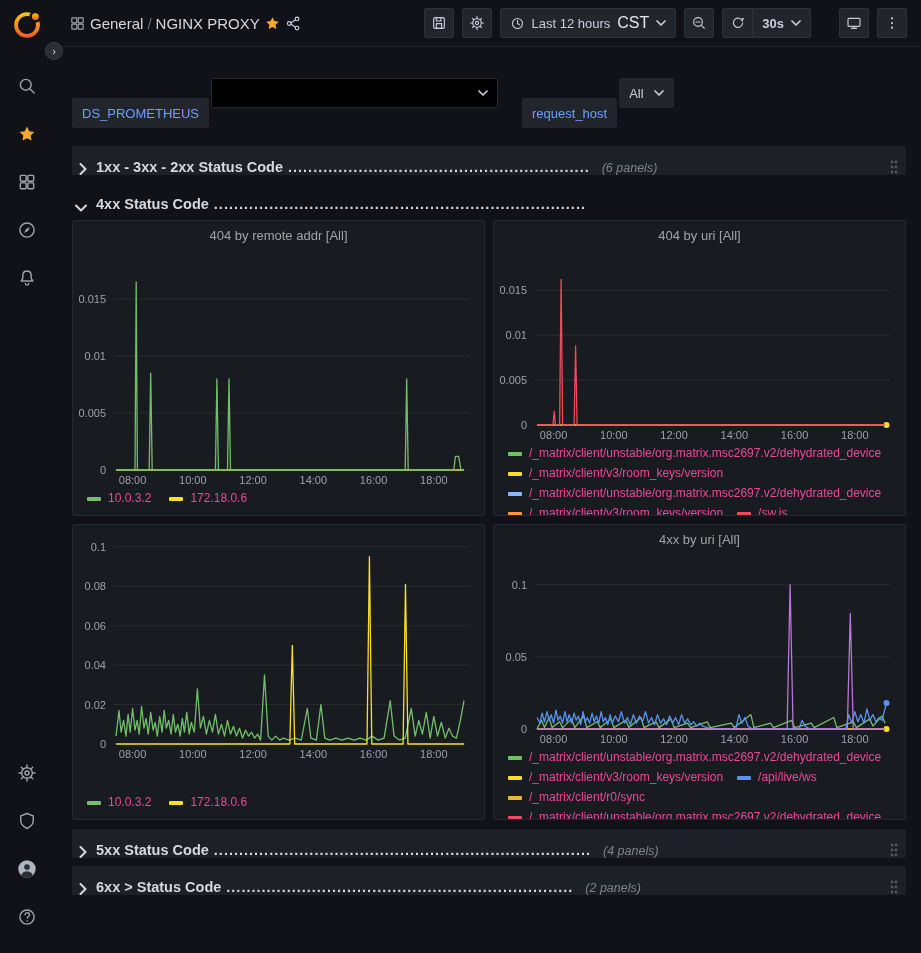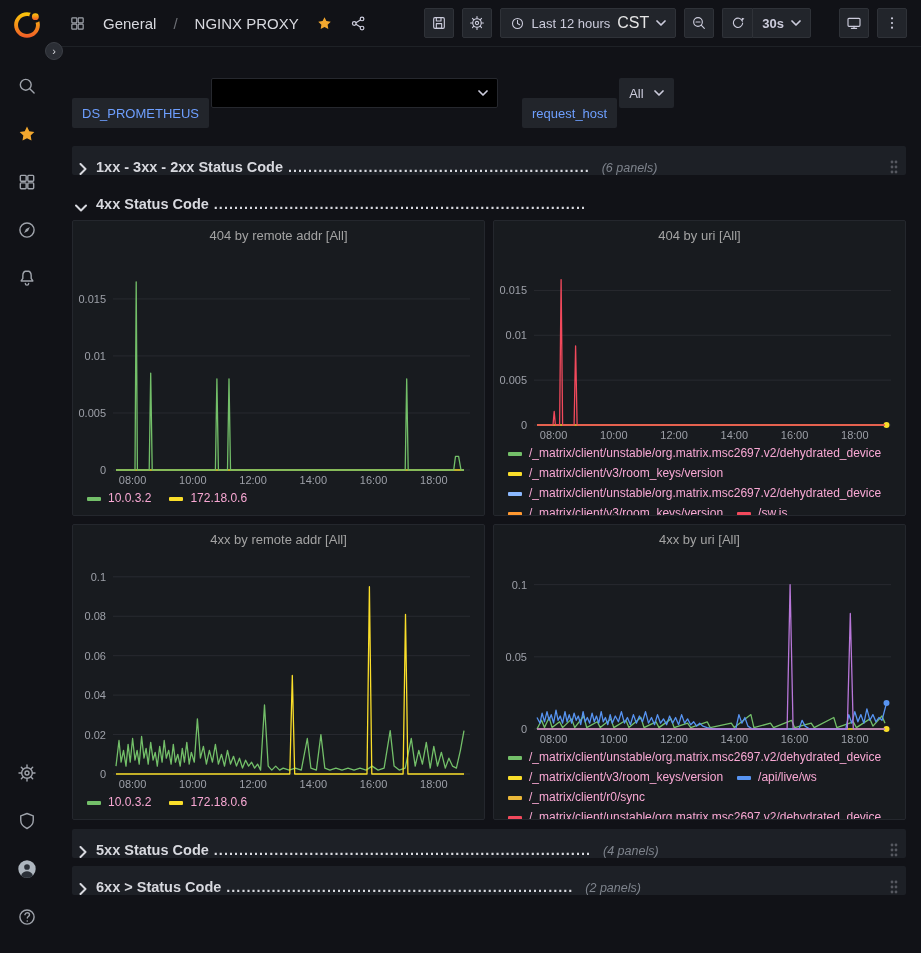--- a/index.html
+++ b/index.html
@@ -13,21 +13,21 @@
   .side-spacer{flex:1;}
   .icon svg{display:block;}
   .sicon{stroke:#9fa3ab;fill:none;stroke-width:1.7;stroke-linecap:round;stroke-linejoin:round;}
   .expand-pill{position:absolute;left:45px;top:42px;width:18px;height:18px;border-radius:50%;background:#2b2e35;border:1px solid #3c3f46;color:#d8d9df;font-size:11px;line-height:16px;text-align:center;z-index:20;cursor:pointer;padding:0;}
 
   
   .main{flex:1;min-width:0;display:flex;flex-direction:column;}
 
   
   .navbar{height:46px;flex:none;display:flex;align-items:center;padding:0 14px 0 16px;border-bottom:1px solid #1e2126;}
-  .nav-left{display:flex;align-items:center;gap:17px;}
+  .nav-left{display:flex;align-items:center;gap:4px;}
   .crumb{font-size:15px;color:#d8d9df;text-decoration:none;cursor:pointer;white-space:nowrap;}
   .crumb-sep{color:#6e7076;font-size:15px;}
   .nav-right{margin-left:auto;display:flex;align-items:center;gap:8px;}
   .tbtn{display:inline-flex;align-items:center;gap:7px;height:30px;padding:12px 9px;background:#22252b;border:1px solid #2f3238;border-radius:2px;color:#ccccdc;font-size:13px;cursor:pointer;white-space:nowrap;}
   .icon-btn{width:30px;padding:0;justify-content:center;}
   .tz{color:#e5e5e5;font-size:16px;}
   .btn-group{display:flex;}
   .grp-l{border-radius:2px 0 0 2px;border-right:none;}
   .grp-r{border-radius:0 2px 2px 0;font-weight:bold;}
   .kiosk{margin-left:20px;}
@@ -51,21 +51,21 @@
   .row-spacer{flex:1;}
   .row-drag{flex:none;display:flex;align-items:center;cursor:grab;}
 
   .panel-grid{display:grid;grid-template-columns:1fr 1fr;gap:8px;margin-bottom:9px;}
   .panel{height:296px;background:#181b1f;border:1px solid #24272d;border-radius:2px;display:flex;flex-direction:column;box-sizing:border-box;overflow:hidden;}
   .panel h2{margin:0;height:30px;line-height:30px;flex:none;font-size:13px;font-weight:500;color:#a3a3a3;text-align:center;cursor:pointer;}
   .chart{flex:1;min-height:0;}
   .chart svg text.tick{font-family:"Liberation Sans",sans-serif;font-size:11px;fill:#9da0a8;}
   .legend{flex:none;display:flex;flex-wrap:wrap;align-content:flex-start;column-gap:18px;row-gap:3px;padding:2px 10px 8px 14px;overflow:hidden;}
   .legend.multi{max-height:70px;column-gap:14px;padding-bottom:0;}
-  .legend-item{display:inline-flex;align-items:center;font-size:12px;color:#f9a8d4;white-space:nowrap;cursor:pointer;line-height:17px;}
+  .legend-item{display:inline-flex;align-items:center;font-size:12px;color:#ec4899;white-space:nowrap;cursor:pointer;line-height:17px;}
   .legend-marker{width:14px;height:4px;border-radius:1px;margin-right:7px;flex:none;}
 </style>
 </head>
 <body>
 
 <div class="app">
 
   <aside class="sidebar">
     <span class="icon side-logo">
       <svg viewBox="0 0 28 28" width="30" height="30">
@@ -413,21 +413,20 @@
                 <span class="legend-label">/_matrix/client/v3/room_keys/version</span>
               </span>
               <span class="legend-item">
                 <span class="legend-marker" style="background: rgb(242, 73, 92);"></span>
                 <span class="legend-label">/sw.js</span>
               </span>
             </div>
         </section>
 
         <section class="panel">
-          <h2>4xx by remote addr [All]</h2>
           <div class="chart"><svg width="411" height="237">
                 <line x1="40" x2="397" y1="219" y2="219" stroke="rgba(204,204,220,0.09)"></line>
                 <text x="33" y="223" text-anchor="end" class="tick">0</text>
                 <line x1="40" x2="397" y1="179.5607476635514" y2="179.5607476635514" stroke="rgba(204,204,220,0.09)"></line>
                 <text x="33" y="183.5607476635514" text-anchor="end" class="tick">0.02</text>
                 <line x1="40" x2="397" y1="140.1214953271028" y2="140.1214953271028" stroke="rgba(204,204,220,0.09)"></line>
                 <text x="33" y="144.1214953271028" text-anchor="end" class="tick">0.04</text>
                 <line x1="40" x2="397" y1="100.68224299065422" y2="100.68224299065422" stroke="rgba(204,204,220,0.09)"></line>
                 <text x="33" y="104.68224299065422" text-anchor="end" class="tick">0.06</text>
                 <line x1="40" x2="397" y1="61.24299065420559" y2="61.24299065420559" stroke="rgba(204,204,220,0.09)"></line>

